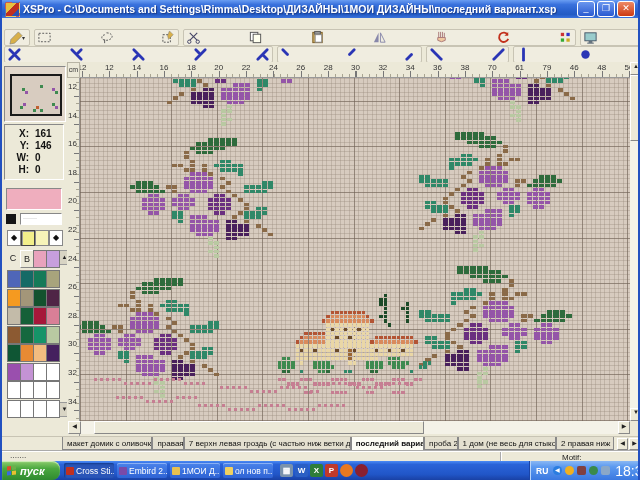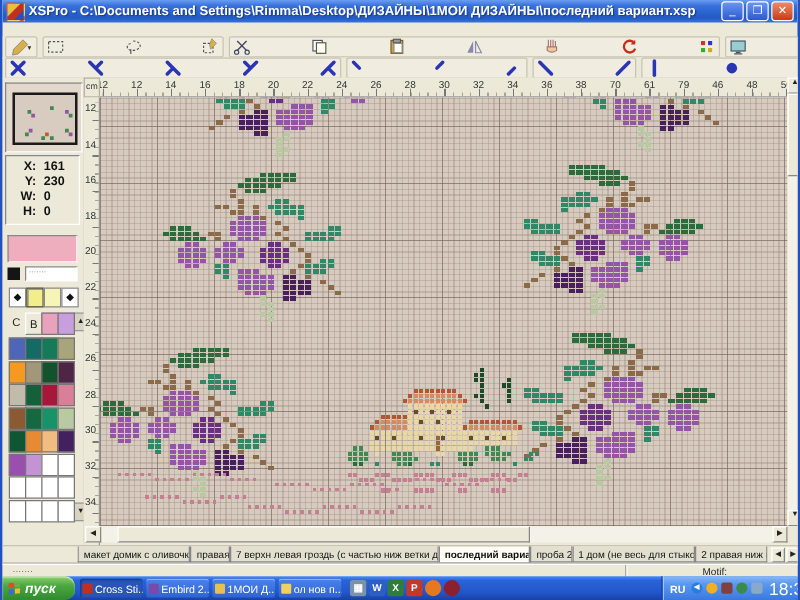--- a/index.html
+++ b/index.html
@@ -454,21 +454,21 @@
           <div class="pdot" style="left: 28px; top: 33px; background: rgb(63, 138, 80);"></div>
         </div>
     </div>
     <div class="panelbox" id="coordsbox">
       <div class="crow">
           <span class="clabel">X:</span>
           <span>161</span>
         </div>
       <div class="crow">
           <span class="clabel">Y:</span>
-          <span>230</span>
+          <span>146</span>
         </div>
       <div class="crow">
           <span class="clabel">W:</span>
           <span>0</span>
         </div>
       <div class="crow">
           <span class="clabel">H:</span>
           <span>0</span>
         </div>
     </div>

